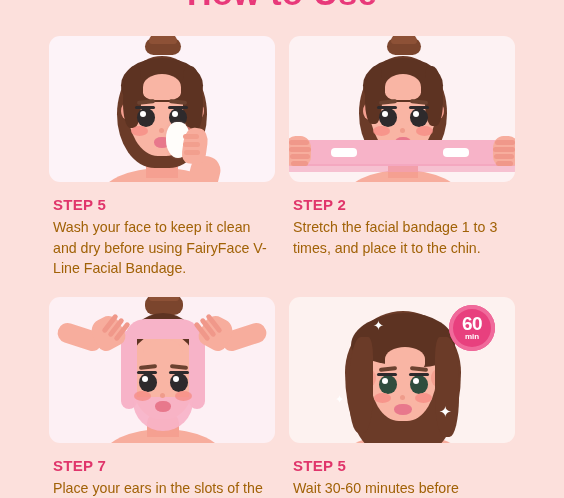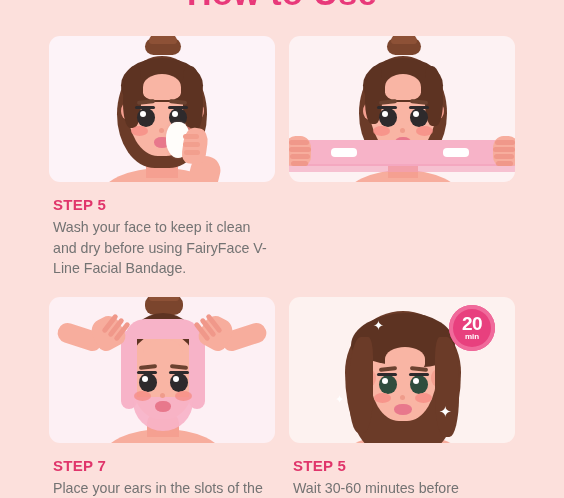--- a/index.html
+++ b/index.html
@@ -69,21 +69,21 @@
 
   .caption { padding: 14px 4px 0 4px; }
   .step-label {
     color: #e0356b;
     font-weight: bold;
     font-size: 15px;
     letter-spacing: 0.3px;
     margin: 0 0 4px 0;
   }
   .step-text {
-    color: #737373;
+    color: #a16207;
     font-size: 14.2px;
     line-height: 20.5px;
     margin: 0;
   }
 
   
   .scene { position: absolute; inset: 0; }
 
   .neck {
     position: absolute;
@@ -347,20 +347,24 @@
             <div class="finger" style="left:1px; top:118px; width:20px; background:#f0988a;"></div>
             <div class="finger" style="left:2px; top:125px; width:17px; background:#f0988a;"></div>
 
             <div class="hand" style="left:204px; top:100px; width:26px; height:30px;"></div>
             <div class="finger" style="left:206px; top:104px; width:20px; background:#f0988a;"></div>
             <div class="finger" style="left:204px; top:111px; width:22px; background:#f0988a;"></div>
             <div class="finger" style="left:205px; top:118px; width:20px; background:#f0988a;"></div>
             <div class="finger" style="left:207px; top:125px; width:17px; background:#f0988a;"></div>
           </div>
         </div>
+        <div class="caption">
+          <p class="step-label">STEP 2</p>
+          <p class="step-text">Stretch the facial bandage 1 to 3 times, and place it to the chin.</p>
+        </div>
       </div>
 
     </div>
 
     <div class="row row2">
 
       <div class="cell">
         <div class="card tint3">
           <div class="scene">
             <div class="shoulders" style="left:54px; top:132px; width:120px; height:40px;"></div>
@@ -433,21 +437,21 @@
             <div class="blush" style="left:85px; top:96px;"></div>
             <div class="blush" style="left:126px; top:96px;"></div>
             <div class="nose" style="left:111px; top:98px;"></div>
             <div class="lips" style="left:105px; top:107px; width:18px;"></div>
 
             <div class="sparkle" style="left:84px; top:22px;">✦</div>
             <div class="sparkle" style="left:46px; top:96px; font-size:11px;">✦</div>
             <div class="sparkle" style="left:150px; top:108px; font-size:15px;">✦</div>
 
             <div class="badge" style="left:160px; top:8px;">
-              <div class="num">20</div>
+              <div class="num">60</div>
               <div class="unit">min</div>
             </div>
           </div>
         </div>
         <div class="caption">
           <p class="step-label">STEP 5</p>
           <p class="step-text">Wait 30-60 minutes before removing the bandage.</p>
         </div>
       </div>
 

